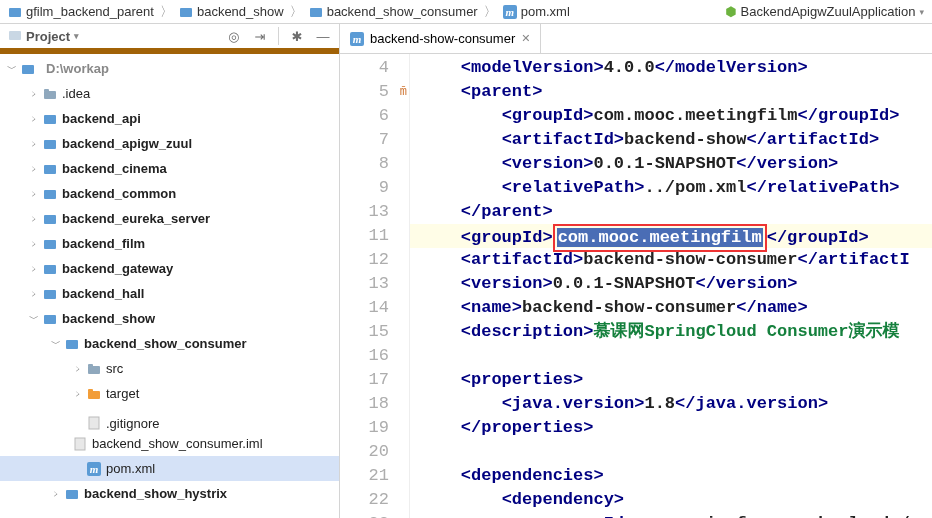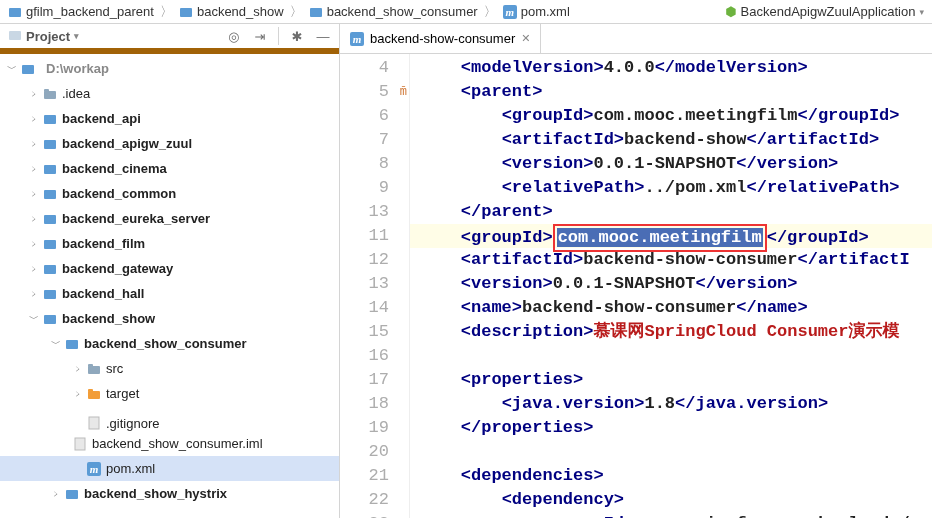--- a/index.html
+++ b/index.html
@@ -39,21 +39,21 @@
     .gutter-row { height: 24px; line-height: 24px; padding-right: 20px; position: relative; }
     .gutter-mark { position: absolute; right: 2px; top: 50%; transform: translateY(-50%); font-size: 12px; }
     
     .code { flex: 1; padding-top: 2px; white-space: pre; overflow: hidden; }
     .code-line { height: 24px; line-height: 24px; padding-left: 10px; }
     .code-line.hl { background: #fffde7; }
     .tag { color: #000080; font-weight: 600; }
     .txt { color: #222; font-weight: 600; }
     .sel { background: #4a6db5; color: #fff; font-weight: 600; padding: 0 1px; }
     .red-box { border: 2px solid #e33; padding: 0 2px; display: inline-block; }
-    .cn { color: #b91c1c; font-weight: 600; }
+    .cn { color: #15803d; font-weight: 600; }
     
     .folder-svg { fill: #8fa8bd; }
     .module-svg { fill: #5b9bd5; }
     .orange-folder { fill: #f29d38; }
     .m-badge { background: #5b9bd5; color: #fff; font-weight: 700; width: 14px; height: 14px; display: inline-flex; align-items: center; justify-content: center; font-size: 11px; border-radius: 2px; font-style: italic; font-family: serif; }
   </style>
 </head>
 <body>
 
 <div class="top-breadcrumb">

